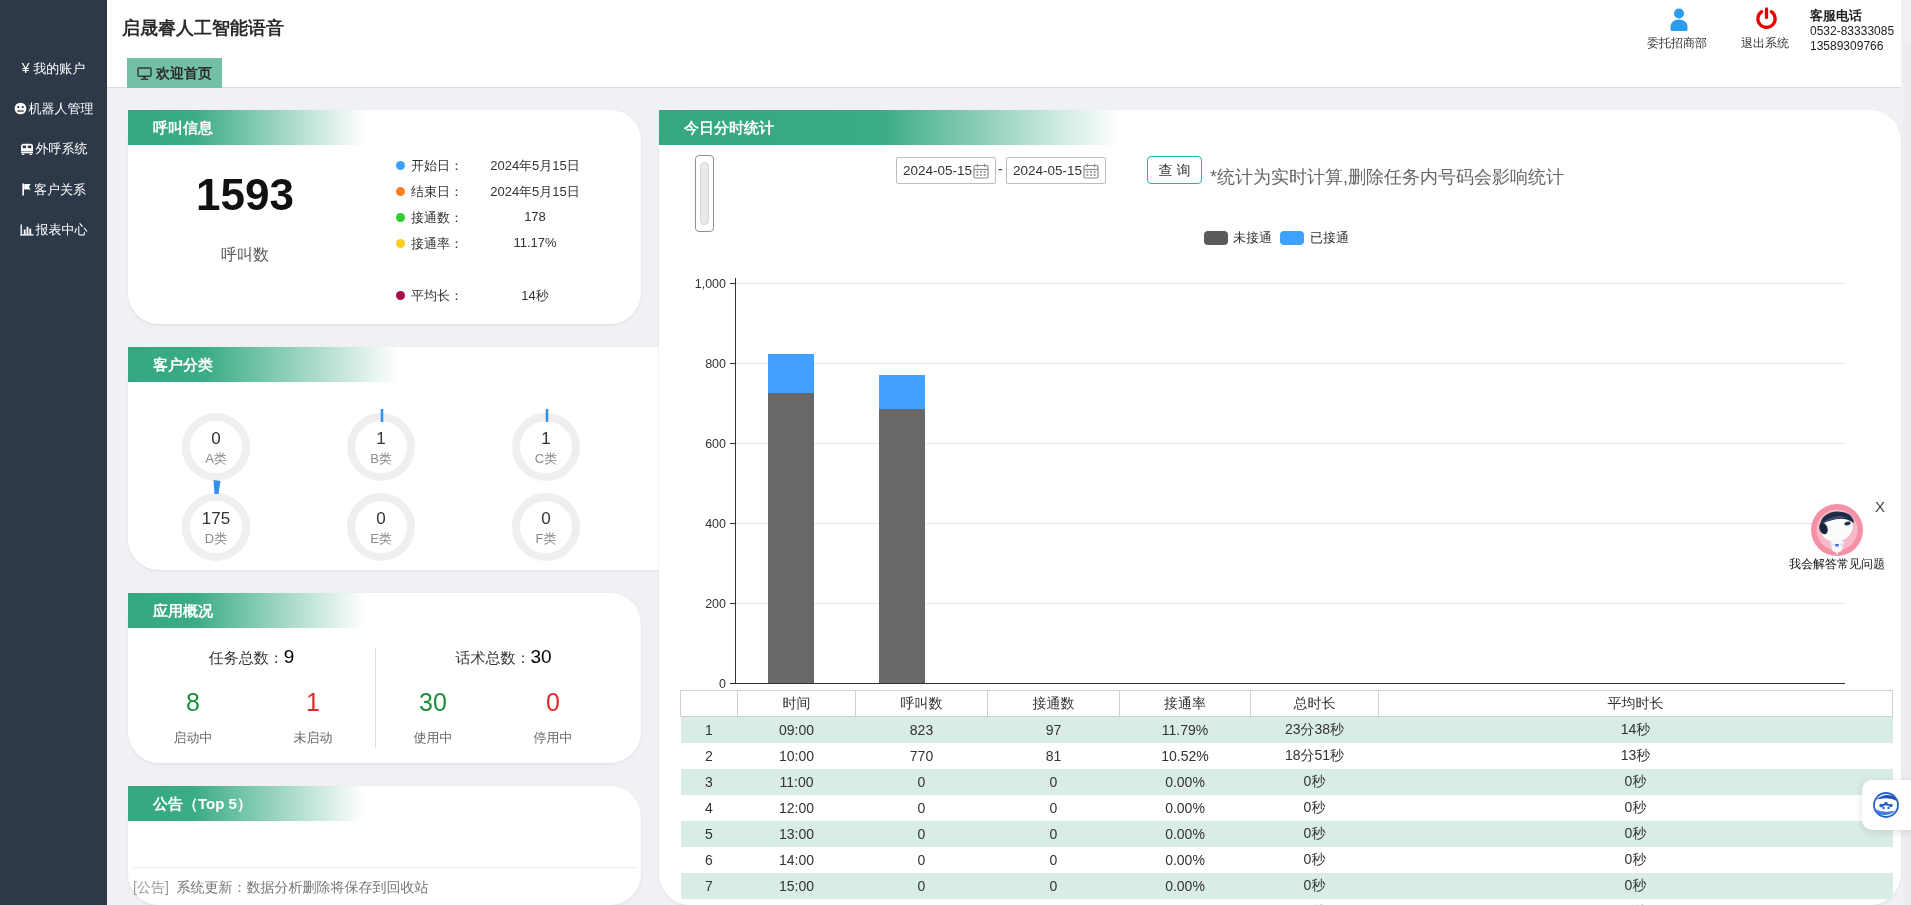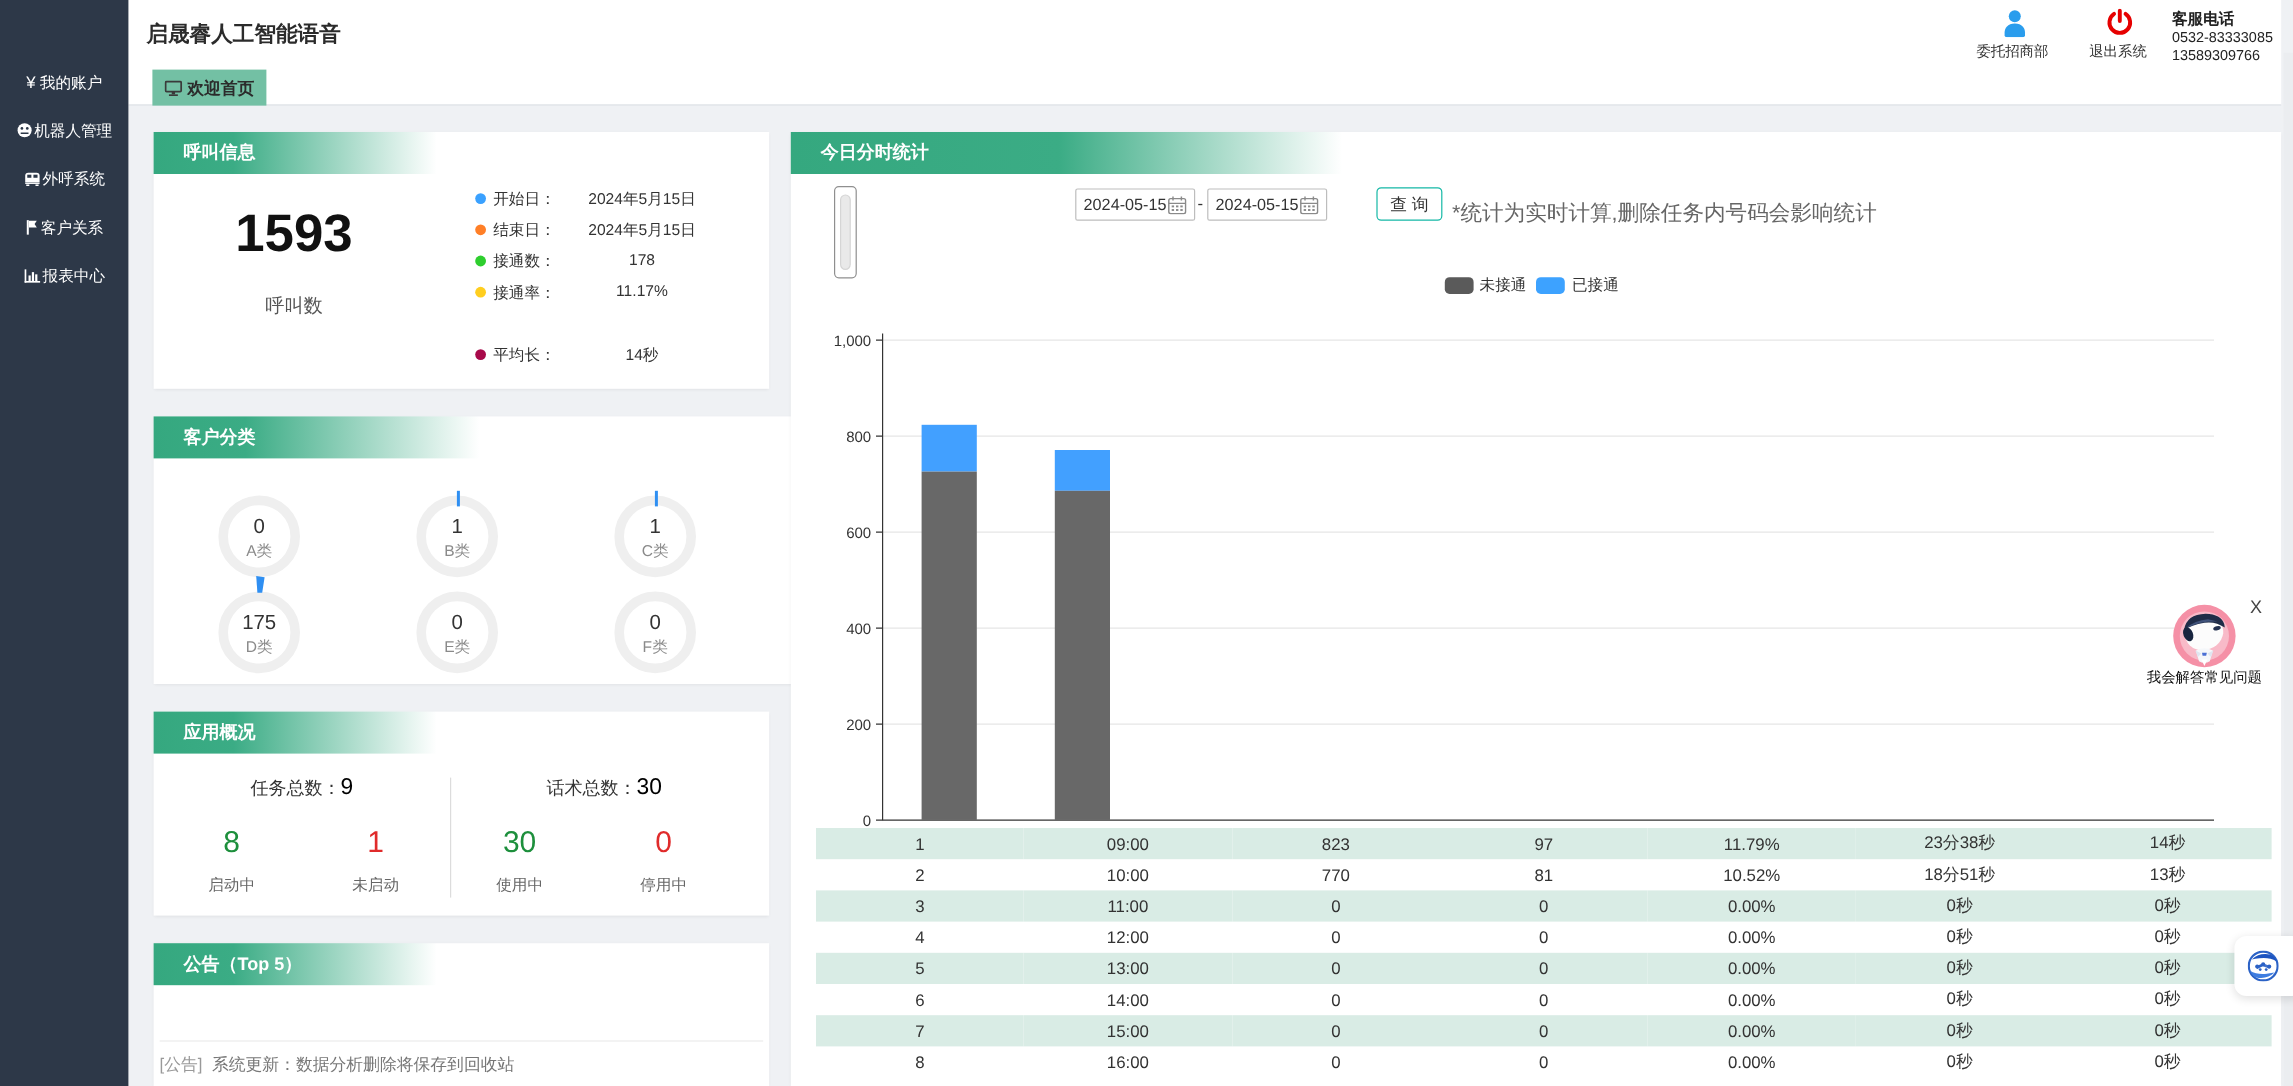--- a/index.html
+++ b/index.html
@@ -14,21 +14,21 @@
 
 
 #header { position:absolute; left:107px; top:0; width:1794px; height:88px; background:#fff; border-bottom:1px solid #d8dce1; }
 #title { position:absolute; left:15px; top:16px; font-size:18px; font-weight:bold; color:#2b2b2b; }
 .hicon { position:absolute; text-align:center; font-size:12px; color:#333; }
 #phone { position:absolute; left:1703px; top:8px; font-size:12px; color:#222; line-height:15px; }
 #phone b { font-size:13px; }
 #tab { position:absolute; left:20px; top:58px; width:95px; height:30px; background:#73c0a4; color:#2b2b2b; font-size:14px; font-weight:bold; line-height:30px; text-align:center; }
 
 
-.card { position:absolute; background:#fff; box-shadow:0 1px 3px rgba(0,0,0,0.08); }
+.card { position:absolute; background:#fff; box-shadow:0 1px 3px rgba(0,0,0,0.08);border-radius:31px; }
 .card-hd { height:35px; line-height:35px; padding-left:25px; color:#fff; font-size:15px; font-weight:bold;
   background:linear-gradient(90deg,#35a87f 0%,#3bac85 13%, rgba(255,255,255,0) 46%); }
 #card5 .card-hd { background:linear-gradient(90deg,#35a87f 0%,#3bac85 18%, rgba(255,255,255,0) 37%); }
 
 
 #card1 { left:128px; top:110px; width:513px; height:214px; }
 .bignum { position:absolute; left:2px; top:60px; width:230px; text-align:center; font-size:44px; font-weight:bold; color:#111; }
 .bignum-lbl { position:absolute; left:2px; top:135px; width:230px; text-align:center; font-size:16px; color:#555; }
 .stat-row { position:absolute; left:0; width:513px; height:26px; font-size:13px; color:#333; }
 .stat-row .dot { position:absolute; left:268px; top:7px; width:9px; height:9px; border-radius:50%; }
@@ -285,20 +285,29 @@
         <text x="67" y="258">800</text>
         <text x="67" y="338">600</text>
         <text x="67" y="418">400</text>
         <text x="67" y="498">200</text>
         <text x="67" y="578">0</text>
       </g>
     </svg>
   </div>
   <table id="dtable">
     <tbody>
+        <tr>
+          <th style="width:57px;"></th>
+          <th style="width:118px;">时间</th>
+          <th style="width:132px;">呼叫数</th>
+          <th style="width:132px;">接通数</th>
+          <th style="width:131px;">接通率</th>
+          <th style="width:128px;">总时长</th>
+          <th>平均时长</th>
+        </tr>
     <tr class="g">
           <td>1</td>
           <td>09:00</td>
           <td>823</td>
           <td>97</td>
           <td>11.79%</td>
           <td>23分38秒</td>
           <td>14秒</td>
         </tr>
     <tr>

